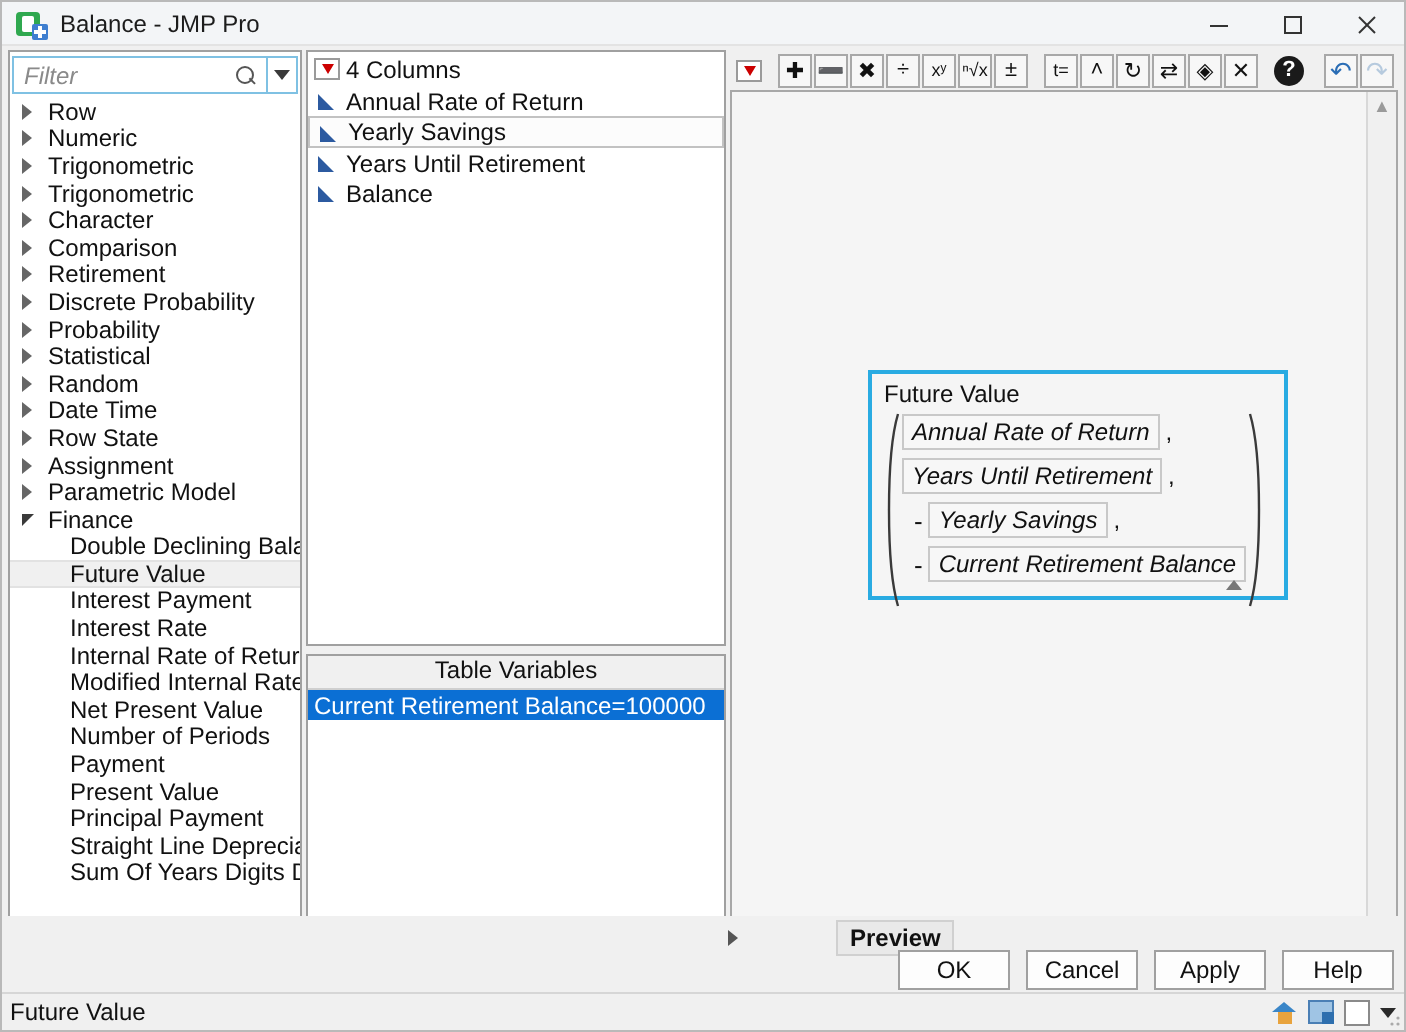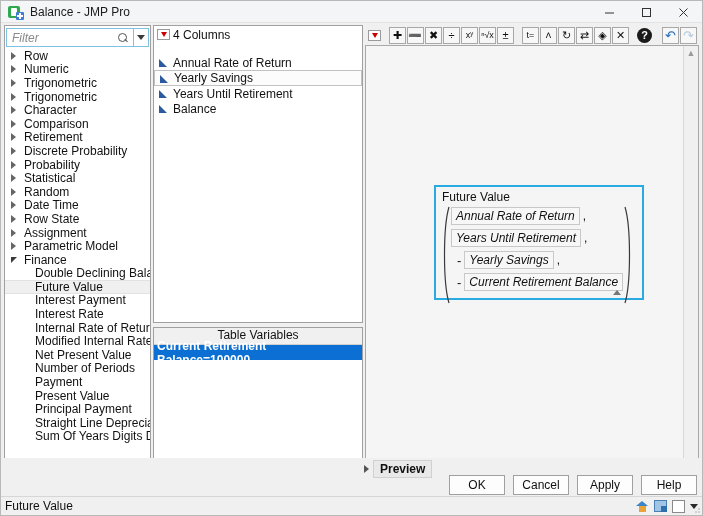--- a/index.html
+++ b/index.html
@@ -130,21 +130,21 @@
 
   
   .mid-panel {
     width: 210px; min-width: 210px;
     margin: 2px 0 0 2px; height: 472px;
     display: flex; flex-direction: column;
   }
   .cols-box {
     height: 298px; background: #fff;
     border: 1px solid #a0a0a0;
-    display: flex; flex-direction: column; overflow: hidden; gap: 12px;
+    display: flex; flex-direction: column; overflow: hidden;
   }
   .cols-head {
     height: 17px; min-height: 17px; display: flex; align-items: center;
     padding-left: 3px; font-size: 12px; color: #111;
     background: #fff;
   }
   .red-drop {
     width: 13px; height: 11px; border: 1px solid #9a9a9a; background: #fff;
     display: flex; align-items: center; justify-content: center;
     margin-right: 3px;
@@ -176,21 +176,21 @@
   .tv-head {
     height: 17px; min-height: 17px;
     background: #f0f0f0; border-bottom: 1px solid #cfcfcf;
     display: flex; align-items: center; padding: 0 5px;
     font-size: 12px; color: #111; flex-direction: column;
   }
   .tv-head .lbl { flex: 1; }
   .chev { color: #555; font-size: 10px; }
   .tv-item {
     height: 15px; display: flex; align-items: center; padding-left: 3px;
-    font-size: 12px; color: #fff; background: #0b6fd4; font-weight: bold;
+    font-size: 12px; color: #fff; background: #0b6fd4;
   }
 
   
   .right-panel {
     flex: 1; margin: 2px 3px 0 2px; height: 472px;
     display: flex; flex-direction: column;
   }
   .toolbar {
     height: 20px; min-height: 20px;
     display: flex; align-items: center; gap: 0px;
@@ -256,21 +256,21 @@
   .comma { font-size: 12px; color: #111; padding-left: 3px; }
 
   
   .footer {
     height: 38px; min-height: 38px;
     display: flex; flex-direction: column;
     padding-left: 363px; padding-right: 5px; position: relative;
   }
   .preview-row {
     position: absolute; left: 363px; top: 2px;
-    display: flex; align-items: center;
+    display: flex; align-items: center; gap: 45px;
   }
   .tri-small {
     width: 0; height: 0; margin-right: 4px;
     border-top: 4px solid transparent; border-bottom: 4px solid transparent;
     border-left: 5px solid #555;
   }
   .preview-btn {
     background: #e9e9e9; border: 1px solid #d0d0d0;
     font-weight: bold; font-size: 12px; color: #111;
     padding: 1px 6px;

